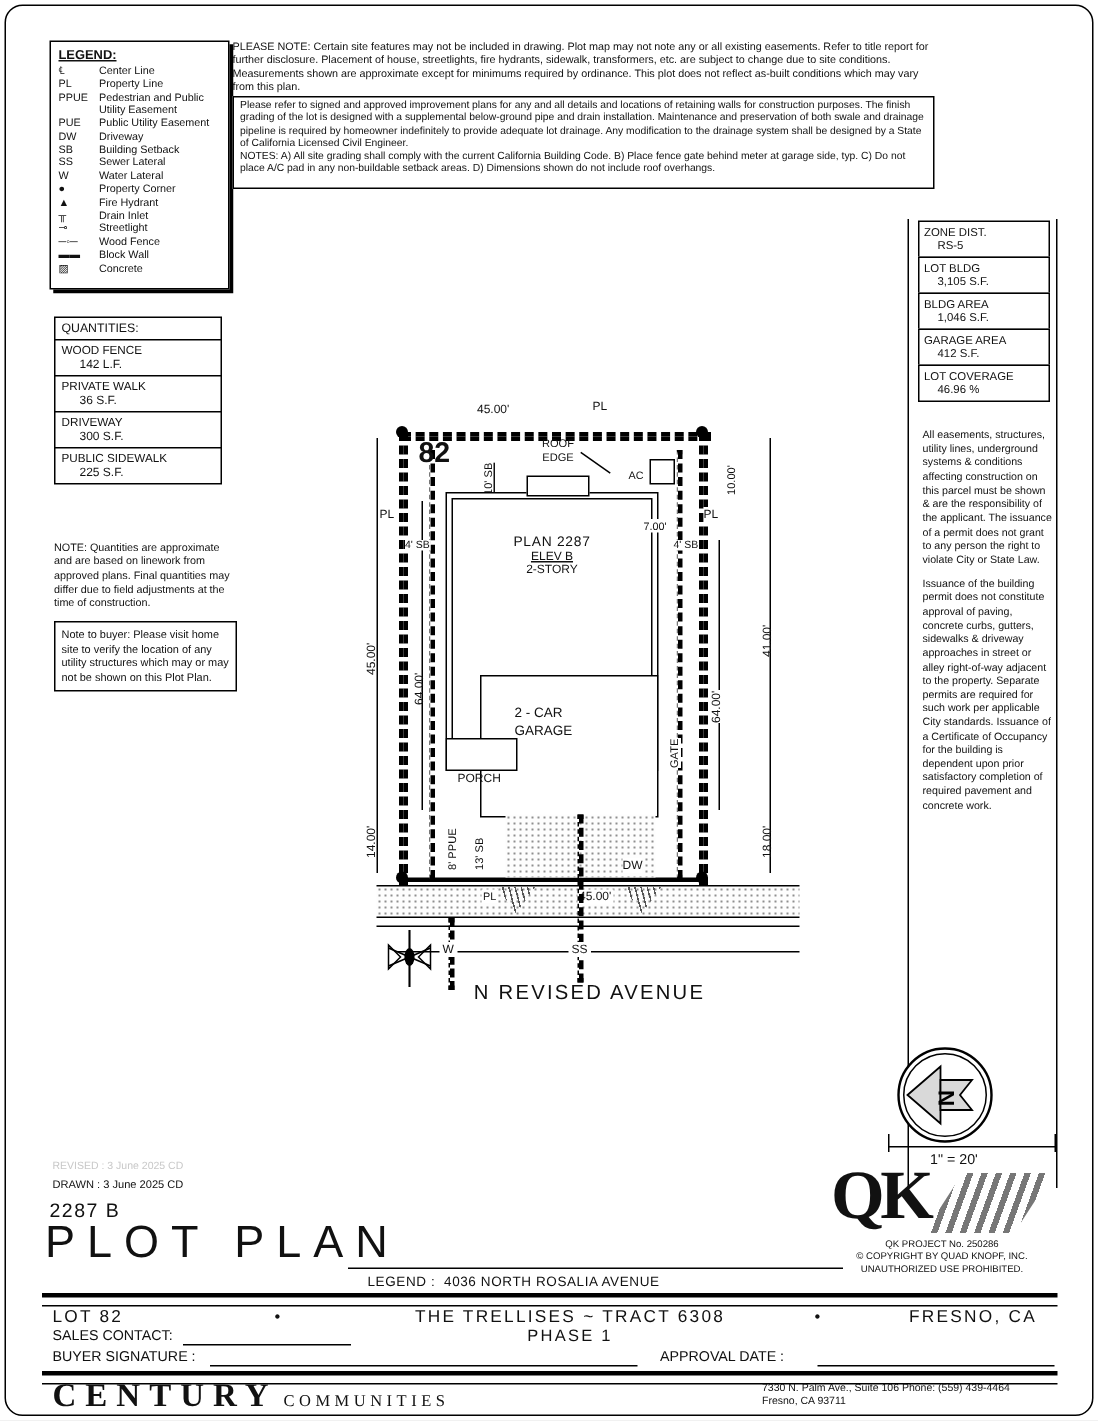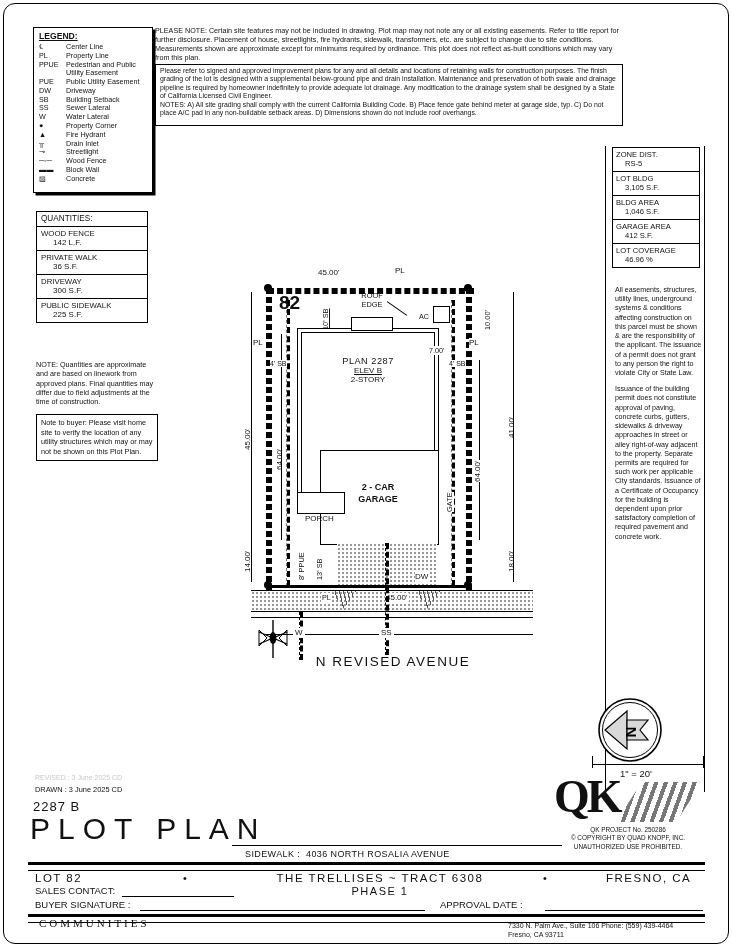--- a/index.html
+++ b/index.html
@@ -200,21 +200,21 @@
     <div class="abs" style="left:95px;top:96px;width:80px;text-align:center;">
       <div style="font-size:9.2px;letter-spacing:0.5px;">PLAN 2287</div>
       <div style="font-size:8px;text-decoration:underline;">ELEV B</div>
       <div style="font-size:8px;">2-STORY</div>
     </div>
     <div class="abs t7 wsp" style="left:196px;top:86px;background:#fff;">7.00'</div>
     <div class="abs" style="left:37px;top:100px;font-size:7px;background:#fff;">4' SB</div>
     <div class="abs" style="left:216px;top:100px;font-size:7px;background:#fff;">4' SB</div>
 
     <div class="abs" style="left:87px;top:190px;width:117px;height:93px;border:1.5px solid #000;background:#fff;"></div>
-    <div class="abs" style="left:110px;top:222px;width:70px;text-align:center;font-size:9px;line-height:1.3;font-weight:bold;">
+    <div class="abs" style="left:110px;top:210px;width:70px;font-size:9px;line-height:1.3;">
       <div>2 - CAR</div>
       <div>GARAGE</div>
     </div>
     <div class="abs" style="left:64px;top:232px;width:46px;height:20px;border:1px solid #000;background:#fff;"></div>
     <div class="abs" style="left:72px;top:254px;font-size:8px;">PORCH</div>
     <span class="vrt" style="left:212px;top:252px;background:#fff;">GATE</span>
     <div class="abs dots" style="left:104px;top:283px;width:100px;height:42px;"></div>
 
     <span class="vrt" style="left:10px;top:190px;font-size:8px;">45.00'</span>
     <span class="vrt" style="left:42px;top:210px;font-size:8px;">64.00'</span>
@@ -272,21 +272,21 @@
     </div>
   </div>
 
   <div class="abs" style="left:35px;top:774px;font-size:7px;color:#c8c8c8;">REVISED : 3 June 2025  CD</div>
   <div class="abs" style="left:35px;top:785px;font-size:7.4px;">DRAWN :  3 June 2025  CD</div>
   <div class="abs" style="left:33px;top:799px;font-size:13px;letter-spacing:1px;">2287 B</div>
   <div class="abs" style="left:30px;top:812px;font-size:30px;letter-spacing:8px;font-weight:400;">PLOT PLAN</div>
 
   <div class="hline" style="left:232px;top:845px;width:330px;"></div>
   <div class="abs wsp" style="left:245px;top:849px;font-size:9px;letter-spacing:0.4px;">
-    <span>SIDEWALK :</span>&nbsp;&nbsp;<span>4036 NORTH ROSALIA AVENUE</span>
+    <span>LEGEND :</span>&nbsp;&nbsp;<span>4036 NORTH ROSALIA AVENUE</span>
   </div>
 
   <div class="dblrule" style="left:28px;top:862px;width:677px;"></div>
 
   <div class="abs" style="left:35px;top:872px;font-size:11.5px;letter-spacing:1.5px;">LOT 82</div>
   <div class="abs" style="left:183px;top:872px;font-size:11px;">•</div>
   <div class="abs" style="left:235px;top:872px;width:290px;text-align:center;font-size:11.5px;letter-spacing:1.5px;">THE TRELLISES ~ TRACT 6308</div>
   <div class="abs" style="left:543px;top:872px;font-size:11px;">•</div>
   <div class="abs" style="left:606px;top:872px;font-size:11.5px;letter-spacing:1.5px;">FRESNO, CA</div>
   <div class="abs" style="left:235px;top:885px;width:290px;text-align:center;font-size:11px;letter-spacing:1.5px;">PHASE 1</div>
@@ -294,19 +294,20 @@
   <div class="abs" style="left:35px;top:885px;font-size:9.5px;">SALES CONTACT:</div>
   <div class="hline" style="left:122px;top:896px;width:112px;"></div>
   <div class="abs" style="left:35px;top:899px;font-size:9.5px;">BUYER SIGNATURE :</div>
   <div class="hline" style="left:140px;top:910px;width:285px;"></div>
   <div class="abs" style="left:440px;top:899px;font-size:9.5px;">APPROVAL DATE :</div>
   <div class="hline" style="left:545px;top:910px;width:158px;"></div>
 
   <div class="dblrule" style="left:28px;top:914px;width:677px;"></div>
 
   <div class="abs" style="left:35px;top:917px;display:flex;align-items:baseline;font-family:'Liberation Serif',serif;">
+    <span style="font-size:22px;letter-spacing:6px;font-weight:600;">CENTURY</span>
     <span style="font-size:11px;letter-spacing:3px;margin-left:4px;">COMMUNITIES</span>
   </div>
   <div class="abs" style="left:508px;top:921px;font-size:7px;line-height:1.35;">
     <div>7330 N. Palm Ave., Suite 106    Phone:  (559) 439-4464</div>
     <div>Fresno, CA  93711</div>
   </div>
 </div>
 
 </body></html>

